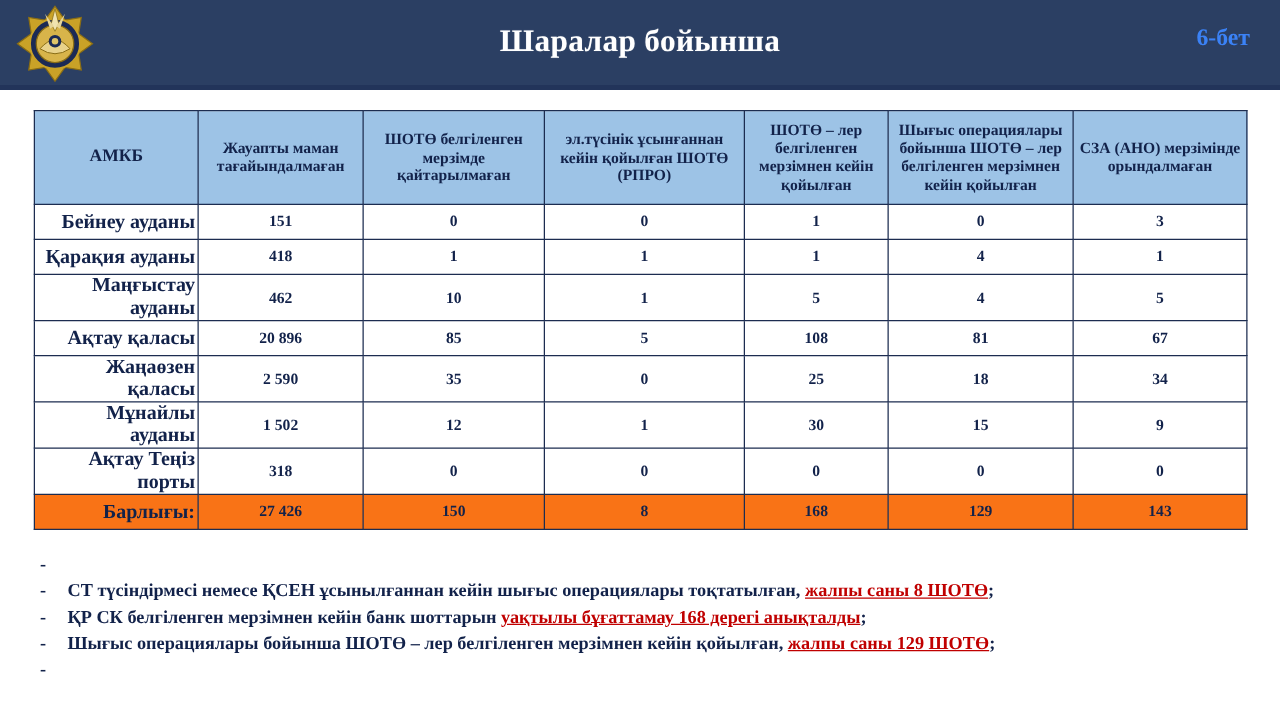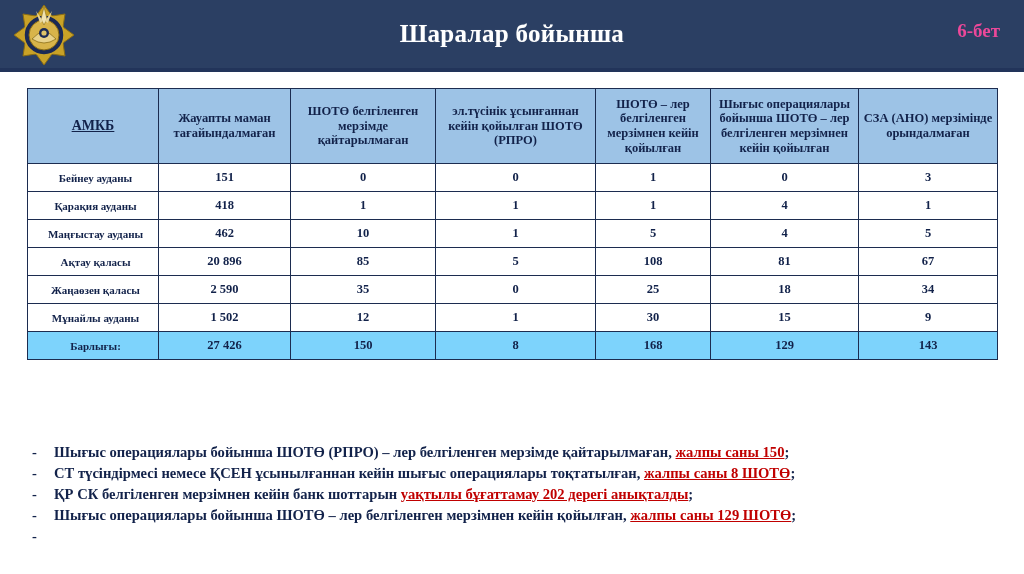--- a/index.html
+++ b/index.html
@@ -27,21 +27,21 @@
   }
   .header-title {
     position: absolute; left: 0; top: 0; width: 1024px; height: 68px;
     display: flex; align-items: center; justify-content: center;
     color: #ffffff; font-size: 25px; font-weight: bold;
     letter-spacing: .3px;
     text-shadow: 0 0 1px rgba(255,255,255,.25);
   }
   .page-num {
     position: absolute; right: 24px; top: 20px;
-    color: #ec4899; font-size: 19px; font-weight: bold;
+    color: #3b82f6; font-size: 19px; font-weight: bold;
   }
 
   
   .table-wrap {
     position: absolute; left: 27px; top: 88px; width: 970px;
   }
   table.data {
     width: 970px; border-collapse: collapse;
     table-layout: fixed;
     border: 1.5px solid #1c2c50;
@@ -61,35 +61,35 @@
     font-size: 12.5px;
   }
   thead th {
     background: #9dc3e6;
     height: 75px;
     text-align: center;
     line-height: 1.18;
     padding: 2px 3px;
     vertical-align: middle;
   }
-  thead th.first { font-size: 14px; text-decoration: underline; }
+  thead th.first { font-size: 14px; }
   tbody td {
     height: 28px;
     background: #ffffff;
     text-align: center;
     vertical-align: middle;
     padding: 0 2px;
     font-size: 13px;
   }
   tbody td.rowhead {
-    text-align: center;
+    text-align: right;
     padding-left: 7px;
-    font-size: 11px;
-  }
-  tbody tr.total td { background: #7dd3fc; }
+    font-size: 16px;
+  }
+  tbody tr.total td { background: #f97316; }
 
   
   .bullets {
     position: absolute; left: 24px; top: 443px; width: 990px;
   }
   .bullet {
     display: flex; align-items: baseline;
     color: #12224a; font-weight: bold; font-size: 14.6px;
     line-height: 19.5px; margin-bottom: 1.5px;
     white-space: nowrap;
@@ -196,45 +196,53 @@
         </tr>
         <tr>
           <td class="rowhead">Мұнайлы ауданы</td>
           <td>1 502</td>
           <td>12</td>
           <td>1</td>
           <td>30</td>
           <td>15</td>
           <td>9</td>
         </tr>
+        <tr>
+          <td class="rowhead">Ақтау Теңіз порты</td>
+          <td>318</td>
+          <td>0</td>
+          <td>0</td>
+          <td>0</td>
+          <td>0</td>
+          <td>0</td>
+        </tr>
         <tr class="total">
           <td class="rowhead">Барлығы:</td>
           <td>27 426</td>
           <td>150</td>
           <td>8</td>
           <td>168</td>
           <td>129</td>
           <td>143</td>
         </tr>
       </tbody>
     </table>
   </div>
 
   <div class="bullets">
     <div class="bullet">
       <span class="dash">-</span>
-      <span class="txt"><span>Шығыс операциялары бойынша ШОТӨ (РПРО) – лер белгіленген мерзімде қайтарылмаған, </span><span class="hl">жалпы саны 150</span><span class="tail">;</span></span>
     </div>
     <div class="bullet">
       <span class="dash">-</span>
       <span class="txt"><span>СТ түсіндірмесі немесе ҚСЕН ұсынылғаннан кейін шығыс операциялары тоқтатылған, </span><span class="hl">жалпы саны 8 ШОТӨ</span><span class="tail">;</span></span>
     </div>
     <div class="bullet">
       <span class="dash">-</span>
-      <span class="txt"><span>ҚР СК белгіленген мерзімнен кейін банк шоттарын </span><span class="hl">уақтылы бұғаттамау 202 дерегі анықталды</span><span class="tail">;</span></span>
+      <span class="txt"><span>ҚР СК белгіленген мерзімнен кейін банк шоттарын </span><span class="hl">уақтылы бұғаттамау 168 дерегі анықталды</span><span class="tail">;</span></span>
     </div>
     <div class="bullet">
       <span class="dash">-</span>
       <span class="txt"><span>Шығыс операциялары бойынша ШОТӨ – лер белгіленген мерзімнен кейін қойылған, </span><span class="hl">жалпы саны 129 ШОТӨ</span><span class="tail">;</span></span>
     </div>
     <div class="bullet">
       <span class="dash">-</span>
     </div>
   </div>
 

